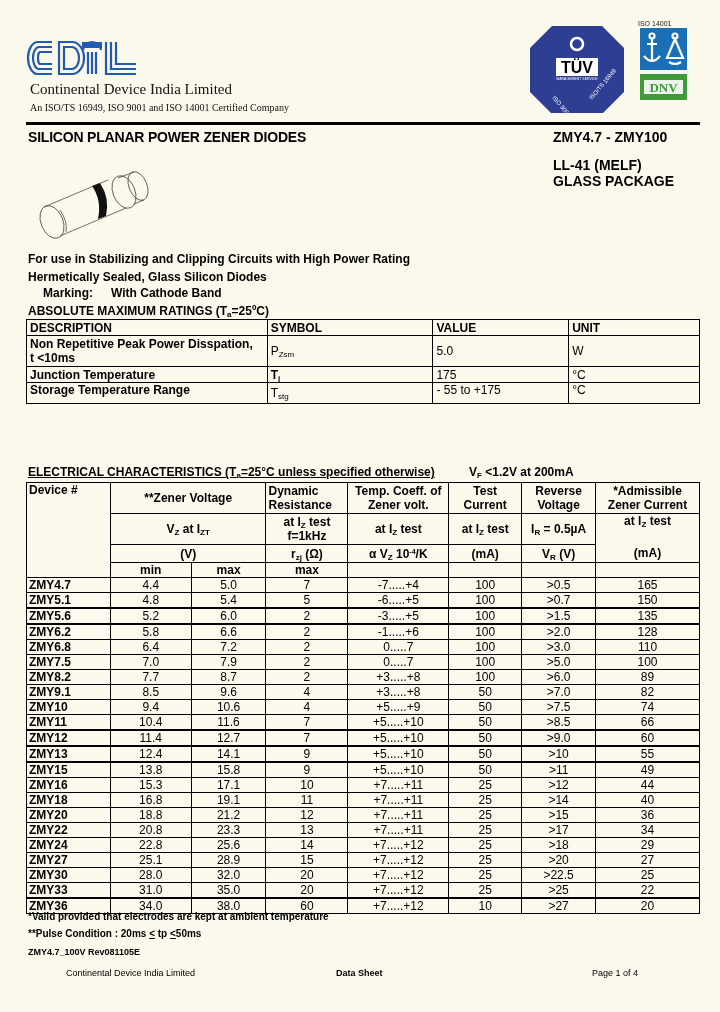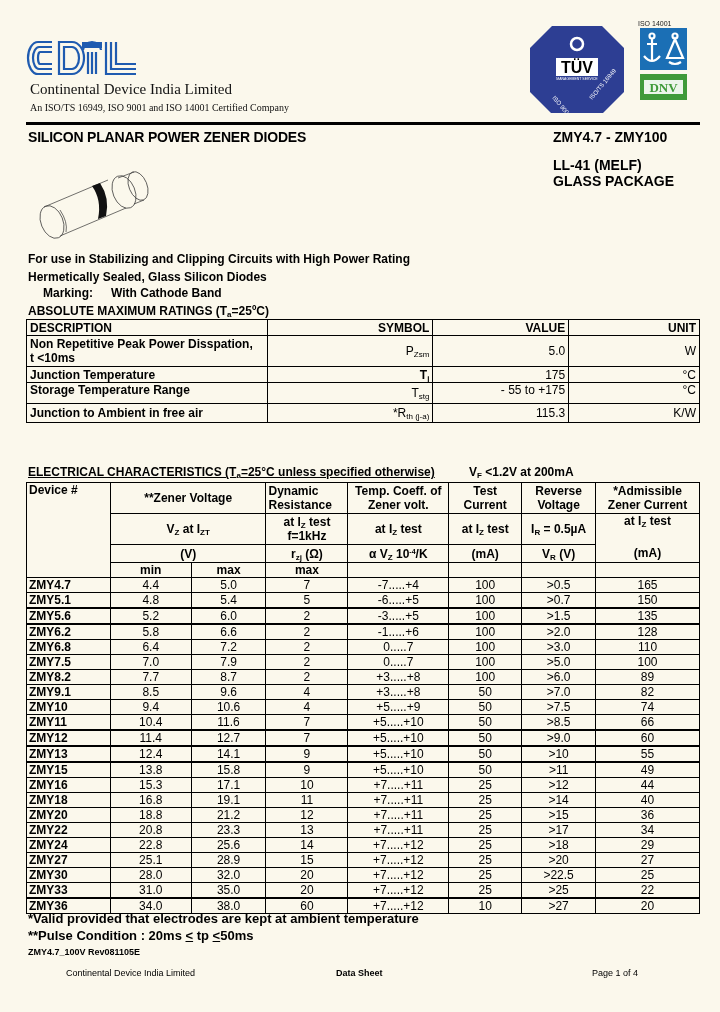--- a/index.html
+++ b/index.html
@@ -24,32 +24,32 @@
   .title-right { left: 553px; top: 129px; font-size: 14px; font-weight: bold; }
   .pkg-line { left: 553px; font-size: 14px; font-weight: bold; }
 
   .features { left: 28px; font-size: 12px; font-weight: bold; }
 
   
   table { border-collapse: collapse; position: absolute; }
   td { border: 1px solid #000; padding: 0 3px; font-size: 12px; line-height: 14px; vertical-align: middle; }
   .amr td { height: 15px; }
   .amr .hdr td { font-weight: bold; }
-  .c { text-align: right; }
+  .c { text-align: left; }
   .b { font-weight: bold; }
   .sec-title { font-size: 12px; font-weight: bold; left: 28px; }
 
   .elec td { font-size: 12px; text-align: center; height: 14px; line-height: 14px; padding: 0 2px; }
   .elec .hd td { font-weight: bold; }
   .elec td.dev { text-align: left; font-weight: bold; padding-left: 2px; }
   .elec tr.thick td { border-top: 2px solid #000; margin-left: 27px; }
   sub { font-size: 8px; vertical-align: -2px; line-height: 0; }
   sup { font-size: 7px; vertical-align: 4px; line-height: 0; }
 
-  .note { left: 28px; font-size: 13px; font-weight: bold; }
+  .note { left: 28px; font-size: 10px; font-weight: bold; }
   .rev { left: 28px; top: 947px; font-size: 9px; font-weight: bold; }
   .foot { top: 968px; font-size: 9px; }
 </style>
 </head>
 <body>
 
 <div class="abs logo-wrap">
   <svg width="112" height="40" viewBox="0 0 112 40">
     <g fill="none" stroke="#1f5bb0" stroke-width="2.2">
 
@@ -152,26 +152,20 @@
     <td class="b">Junction Temperature</td>
     <td class="c b"><span>T</span><sub>j</sub></td>
     <td class="c">175</td>
     <td class="c">°C</td>
   </tr>
   <tr>
     <td class="b" style="height:20px; vertical-align:top;">Storage Temperature Range</td>
     <td class="c"><span>T</span><sub>stg</sub></td>
     <td class="c" style="vertical-align:top;">- 55 to +175</td>
     <td class="c" style="vertical-align:top;">°C</td>
-  </tr>
-  <tr>
-    <td class="b" style="height:18px;">Junction to Ambient in free air</td>
-    <td class="c"><span>*R</span><sub>th (j-a)</sub></td>
-    <td class="c">115.3</td>
-    <td class="c">K/W</td>
   </tr>
 </tbody>
   </table>
 
 <div class="abs sec-title" style="top:465px;text-decoration:underline;">
   <span>ELECTRICAL CHARACTERISTICS (T</span><sub>a</sub><span>=25°C unless specified otherwise)</span>
 </div>
 <div class="abs sec-title" style="top:465px; left:469px;">
   <span>V</span><sub>F</sub><span> &lt;1.2V at 200mA</span>
 </div>

